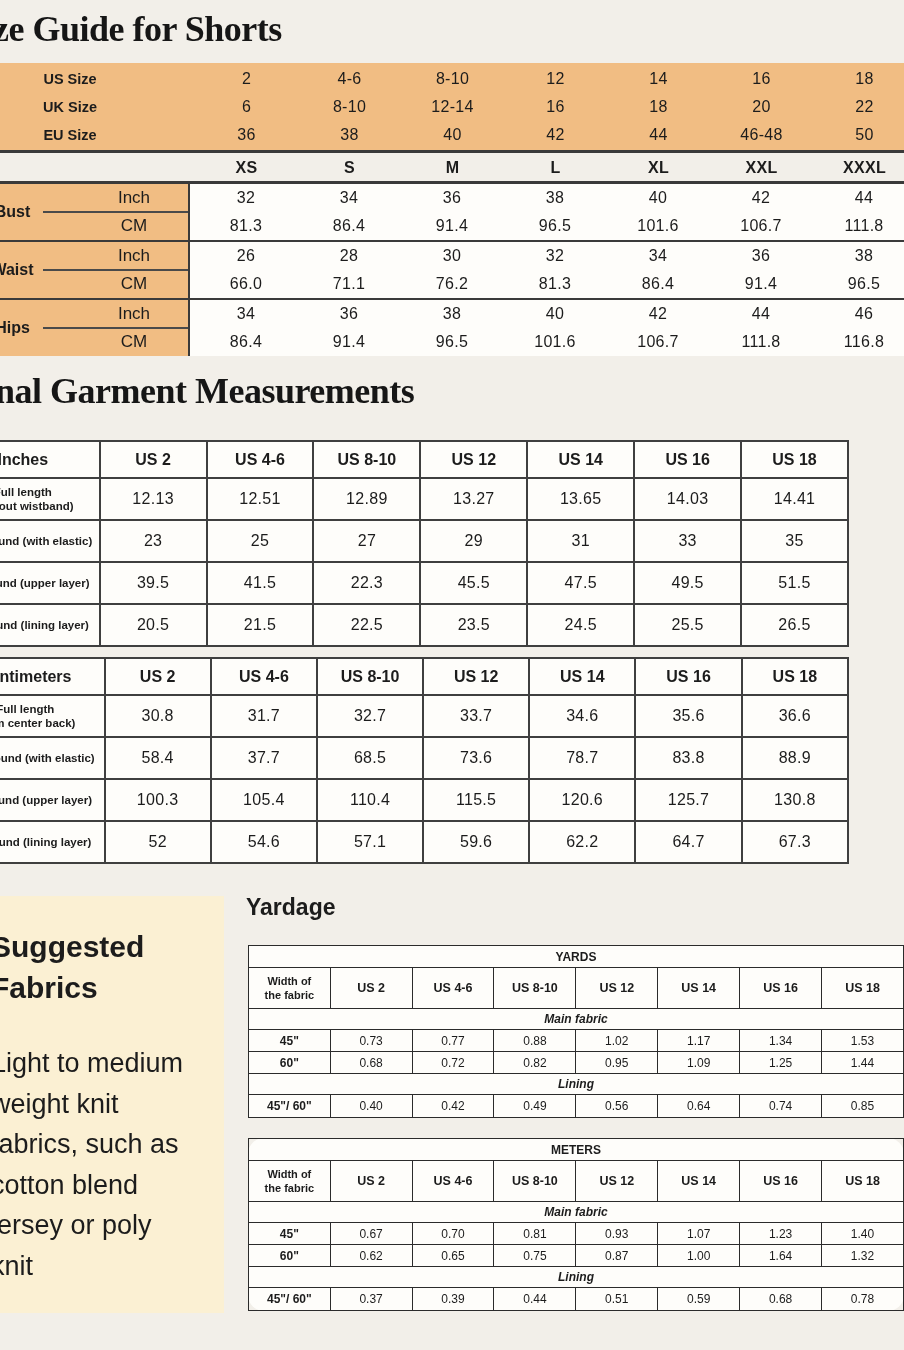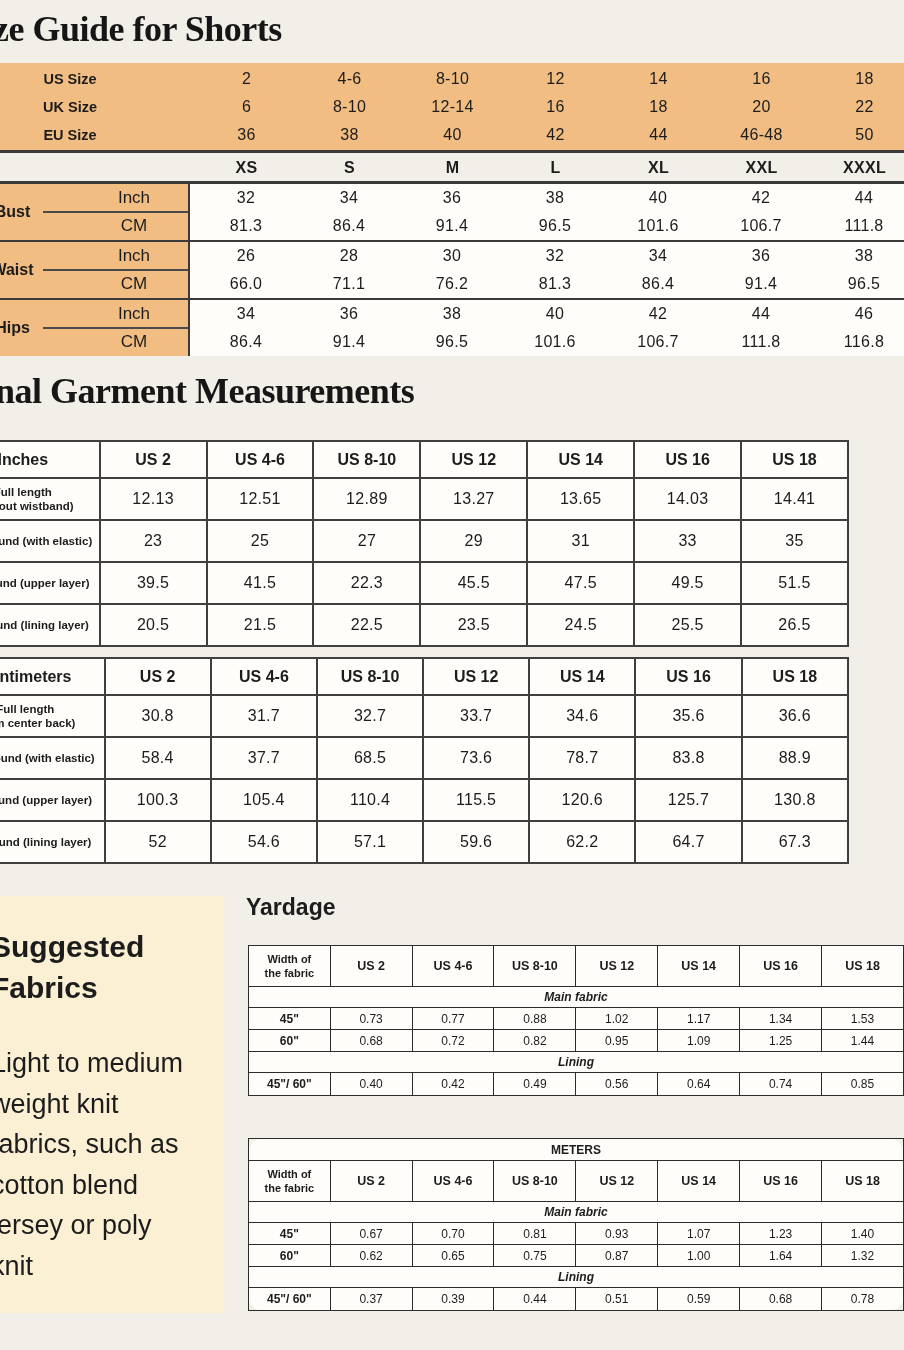--- a/index.html
+++ b/index.html
@@ -360,20 +360,23 @@
         <col style="width:87px">
       <col style="width:88px">
         <col style="width:88px">
         <col style="width:88px">
       <col style="width:88px">
         <col style="width:88px">
         <col style="width:88px">
       <col style="width:88px">
       </colgroup>
     <tbody>
+        <tr class="ycaption">
+      <td colspan="8">YARDS</td>
+        </tr>
     <tr class="yhead">
       <td class="ycorner pre">Width of
 the fabric</td>
     <td>US 2</td>
           <td>US 4-6</td>
           <td>US 8-10</td>
           <td>US 12</td>
           <td>US 14</td>
           <td>US 16</td>
           <td>US 18</td>

